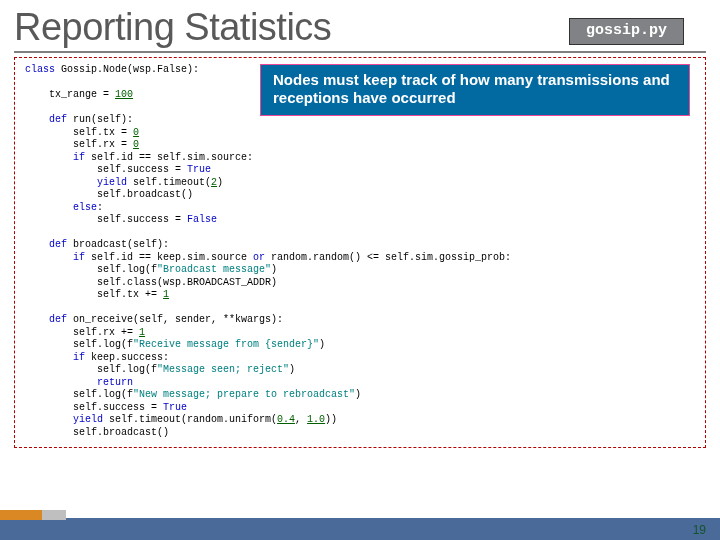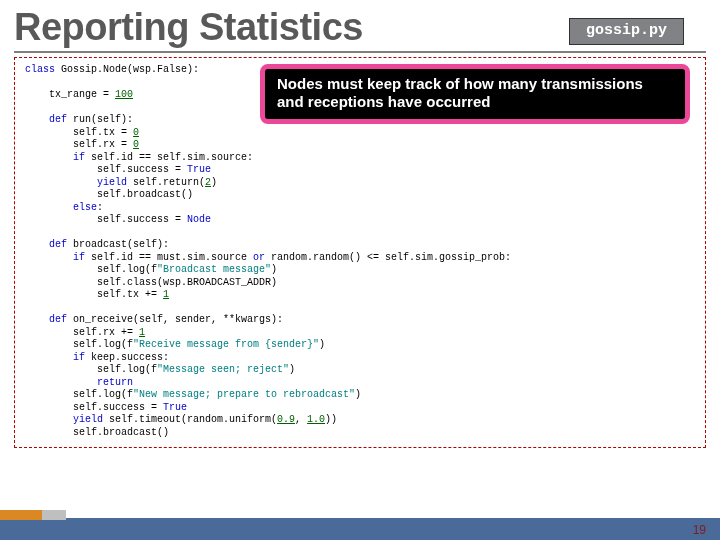--- a/index.html
+++ b/index.html
@@ -6,21 +6,21 @@
   body {
     width: 720px;
     height: 540px;
     font-family: "Segoe UI", Arial, sans-serif;
     background: #fff;
     position: relative;
     overflow: hidden;
   }
   .title {
     font-size: 38px;
-    font-weight: 700;
+    font-weight: 400;
     color: #595959;
     padding: 6px 22px 2px 14px;
     letter-spacing: -0.5px;
   }
   .title-underline {
     height: 2px;
     background: #7f7f7f;
     margin: 0 14px 4px 14px;
   }
   .filename-tab {
@@ -48,24 +48,24 @@
   }
   .code-box pre { font-family: inherit; white-space: pre; }
   .kw { color: #0000c8; }
   .num { color: #006000; text-decoration: underline; }
   .str { color: #008080; }
   .callout {
     position: absolute;
     top: 64px;
     left: 260px;
     right: 30px;
-    background: #000000;
+    background: #0369a1;
     color: #fff;
-    border: 5px solid #ec4899;
-    border-radius: 8px;
+    border: 1px solid #ec4899;
+    border-radius: 0;
     padding: 6px 12px 8px 12px;
     font-size: 15px;
     font-weight: 700;
     line-height: 1.2;
   }
   .bottom-bar {
     position: absolute;
     bottom: 0;
     left: 0;
     right: 0;
@@ -83,21 +83,21 @@
   }
   .bar-grey {
     position: absolute;
     left: 42px; width: 24px; top: 0; height: 10px;
     background: #bfbfbf;
   }
   .page-num {
     position: absolute;
     right: 14px;
     bottom: 3px;
-    color: #7f1d1d;
+    color: #14532d;
     font-size: 12px;
   }
 </style>
 </head>
 <body>
 
 <div class="title">Reporting Statistics</div>
 <div class="title-underline"></div>
 
 <div class="filename-tab">gossip.py</div>
@@ -105,40 +105,40 @@
 <div class="code-box">
 <pre><span class="kw">class</span><span> Gossip.Node(wsp.False):</span>
 <span></span>
 <span>    tx_range = </span><span class="num">100</span>
 <span></span>
 <span class="kw">    def</span><span> run(self):</span>
 <span>        self.tx = </span><span class="num">0</span>
 <span>        self.rx = </span><span class="num">0</span>
 <span class="kw">        if</span><span> self.id == self.sim.source:</span>
 <span>            self.success = </span><span class="kw">True</span>
-<span class="kw">            yield</span><span> self.return(</span><span class="num">2</span><span>)</span>
+<span class="kw">            yield</span><span> self.timeout(</span><span class="num">2</span><span>)</span>
 <span>            self.broadcast()</span>
 <span class="kw">        else</span><span>:</span>
-<span>            self.success = </span><span class="kw">Node</span>
+<span>            self.success = </span><span class="kw">False</span>
 <span></span>
 <span class="kw">    def</span><span> broadcast(self):</span>
-<span class="kw">        if</span><span> self.id == must.sim.source </span><span class="kw">or</span><span> random.random() &lt;= self.sim.gossip_prob:</span>
+<span class="kw">        if</span><span> self.id == keep.sim.source </span><span class="kw">or</span><span> random.random() &lt;= self.sim.gossip_prob:</span>
 <span>            self.log(f</span><span class="str">"Broadcast message"</span><span>)</span>
 <span>            self.class(wsp.BROADCAST_ADDR)</span>
 <span>            self.tx += </span><span class="num">1</span>
 <span></span>
 <span class="kw">    def</span><span> on_receive(self, sender, **kwargs):</span>
 <span>        self.rx += </span><span class="num">1</span>
 <span>        self.log(f</span><span class="str">"Receive message from {sender}"</span><span>)</span>
 <span class="kw">        if</span><span> keep.success:</span>
 <span>            self.log(f</span><span class="str">"Message seen; reject"</span><span>)</span>
 <span class="kw">            return</span>
 <span>        self.log(f</span><span class="str">"New message; prepare to rebroadcast"</span><span>)</span>
 <span>        self.success = </span><span class="kw">True</span>
-<span class="kw">        yield</span><span> self.timeout(random.uniform(</span><span class="num">0.9</span><span>, </span><span class="num">1.0</span><span>))</span>
+<span class="kw">        yield</span><span> self.timeout(random.uniform(</span><span class="num">0.4</span><span>, </span><span class="num">1.0</span><span>))</span>
 <span>        self.broadcast()</span></pre>
 </div>
 
 <div class="callout">Nodes must keep track of how many transmissions and receptions have occurred</div>
 
 <div class="bottom-bar">
   <div class="bar-bg"></div>
   <div class="bar-orange"></div>
   <div class="bar-grey"></div>
   <div class="page-num">19</div>

